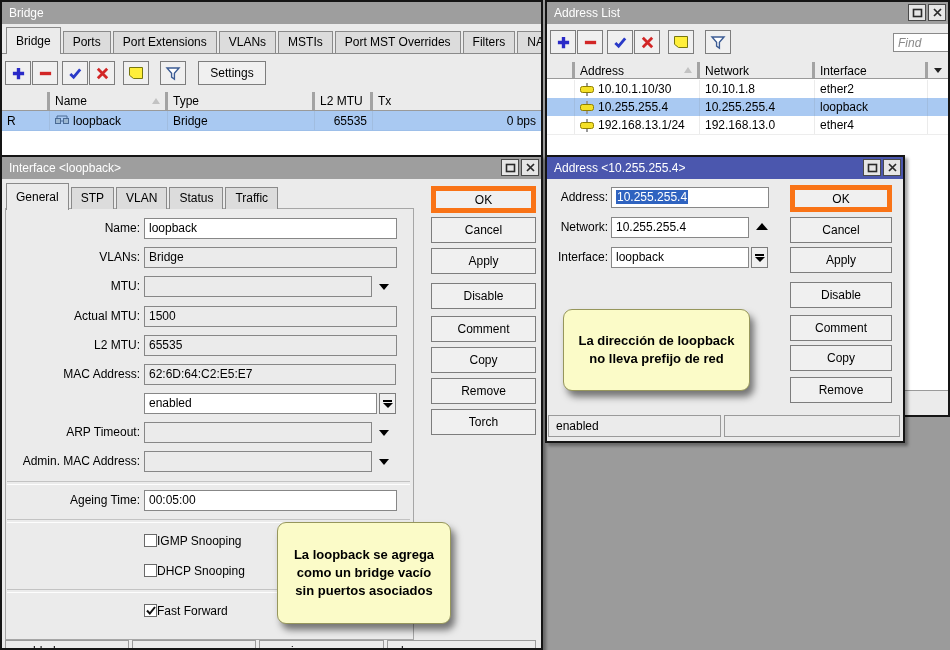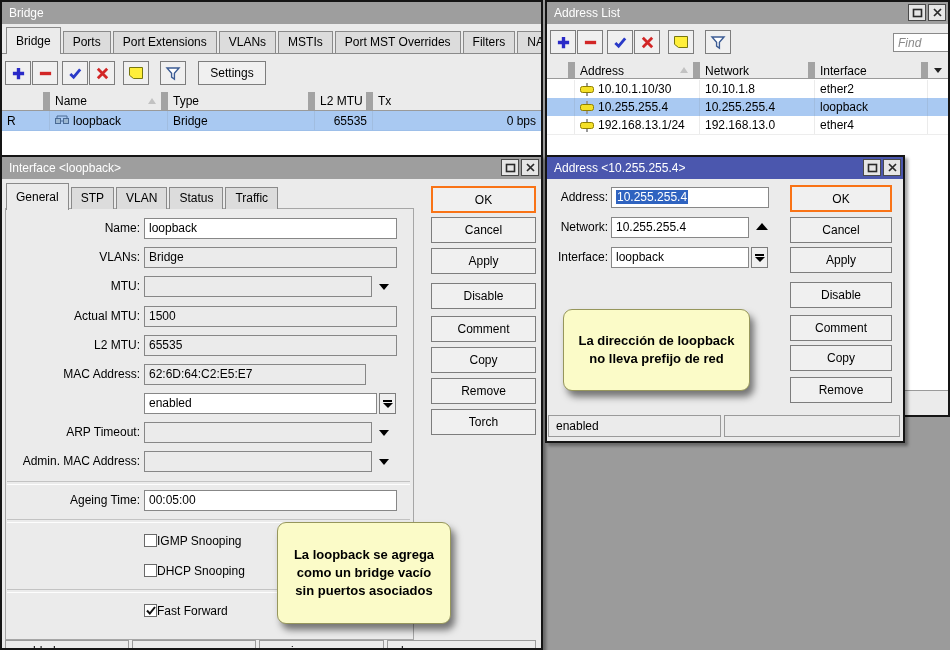--- a/index.html
+++ b/index.html
@@ -13,30 +13,30 @@
   .wbtn{width:18px;height:17px;background:#e6e6e6;border:1px solid #4a4a4a;box-sizing:border-box;
         display:flex;align-items:center;justify-content:center}
   .tabs{position:absolute;left:0;right:0;top:22px;height:30px;display:flex;align-items:flex-end;
         padding-left:4px;gap:2px;border-bottom:1px solid #8a8a8a;box-sizing:border-box;z-index:3}
   .tab{height:21px;line-height:21px;padding:0 9px;background:#dcdcdc;border:1px solid #8a8a8a;border-bottom:none;white-space:nowrap}
   .tab.on{height:26px;line-height:26px;background:#ebebeb;margin-bottom:-1px;z-index:4}
   .tbtn{position:absolute;width:26px;height:24px;background:#f0f0f0;border:1px solid #7d7d7d;box-sizing:border-box;
         display:flex;align-items:center;justify-content:center}
   .pushbtn{position:absolute;background:#f0f0f0;border:1px solid #7d7d7d;box-sizing:border-box;
            display:flex;align-items:center;justify-content:center;font-size:12px}
-  .pushbtn.def{border:2px solid #f97316}
+  .pushbtn.def{border:5px solid #f97316}
   .lbl{position:absolute;text-align:right;line-height:21px;white-space:nowrap}
   .fld{position:absolute;height:21px;background:#fff;border:1px solid #878787;box-sizing:border-box;
        line-height:19px;padding:0 4px;white-space:nowrap;overflow:hidden}
   .fld.ro{background:#ebebeb}
   .seltxt{background:#2f63c0;color:#fff;padding:0 1px}
   .sep{position:absolute;height:2px;border-top:1px solid #c3c3c3;border-bottom:1px solid #fdfdfd}
   .frame{position:absolute;border:1px solid #a6a6a6}
   .thead{position:absolute;display:flex;background:#ebebeb;border-bottom:1px solid #9a9a9a;box-sizing:border-box}
-  .th{box-sizing:border-box;border-right:7px solid #a3a3a3;padding:2px 5px;position:relative;white-space:nowrap;overflow:hidden}
+  .th{box-sizing:border-box;border-right:3px solid #a3a3a3;padding:2px 5px;position:relative;white-space:nowrap;overflow:hidden}
   .trow{position:absolute;display:flex;background:#fff;border-bottom:1px solid #ededed}
   .trow.sel{background:#a9c9f2;border-bottom:1px solid #9dbfe9}
   .td{box-sizing:border-box;border-right:1px solid rgba(120,120,120,.15);padding:0 5px;white-space:nowrap;
       overflow:hidden;display:flex;align-items:center;gap:4px}
   .num{justify-content:flex-end}
   .note{position:absolute;background:#fbfbc8;border:1px solid #96965c;border-radius:9px;
         box-shadow:4px 6px 7px rgba(0,0,0,.5);display:flex;align-items:center;justify-content:center;
         text-align:center;font-weight:bold;font-size:13px;line-height:18px;padding:6px 10px;box-sizing:border-box;z-index:6}
   .sseg{position:absolute;height:22px;background:#ebebeb;border:1px solid #9a9a9a;box-sizing:border-box;
         line-height:20px;padding:0 7px;white-space:nowrap;overflow:hidden}
@@ -295,21 +295,21 @@
     <div class="fld ro" style="left:142px;top:119px;width:228px"><span></span></div>
     <span class="dA" style="position:absolute;left:377px;top:127px"></span>
 
     <div class="lbl" style="left:8px;top:149px;width:130px">Actual MTU:</div>
     <div class="fld ro" style="left:142px;top:149px;width:253px"><span>1500</span></div>
 
     <div class="lbl" style="left:8px;top:178px;width:130px">L2 MTU:</div>
     <div class="fld ro" style="left:142px;top:178px;width:253px"><span>65535</span></div>
 
     <div class="lbl" style="left:8px;top:207px;width:130px">MAC Address:</div>
-    <div class="fld ro" style="left:142px;top:207px;width:222px"><span>62:6D:64:C2:E5:E7</span></div>
+    <div class="fld ro" style="left:142px;top:207px;width:252px"><span>62:6D:64:C2:E5:E7</span></div>
 
     <div class="fld" style="left:142px;top:236px;width:233px"><span>enabled</span></div>
     <div class="cbtn" style="left:377px;top:236px">
         <span class="cbar"></span>
         <span class="dA" style="border-top-width:5px"></span>
       </div>
 
     <div class="lbl" style="left:8px;top:265px;width:130px">ARP Timeout:</div>
     <div class="fld ro" style="left:142px;top:265px;width:228px"><span></span></div>
     <span class="dA" style="position:absolute;left:377px;top:273px"></span>

